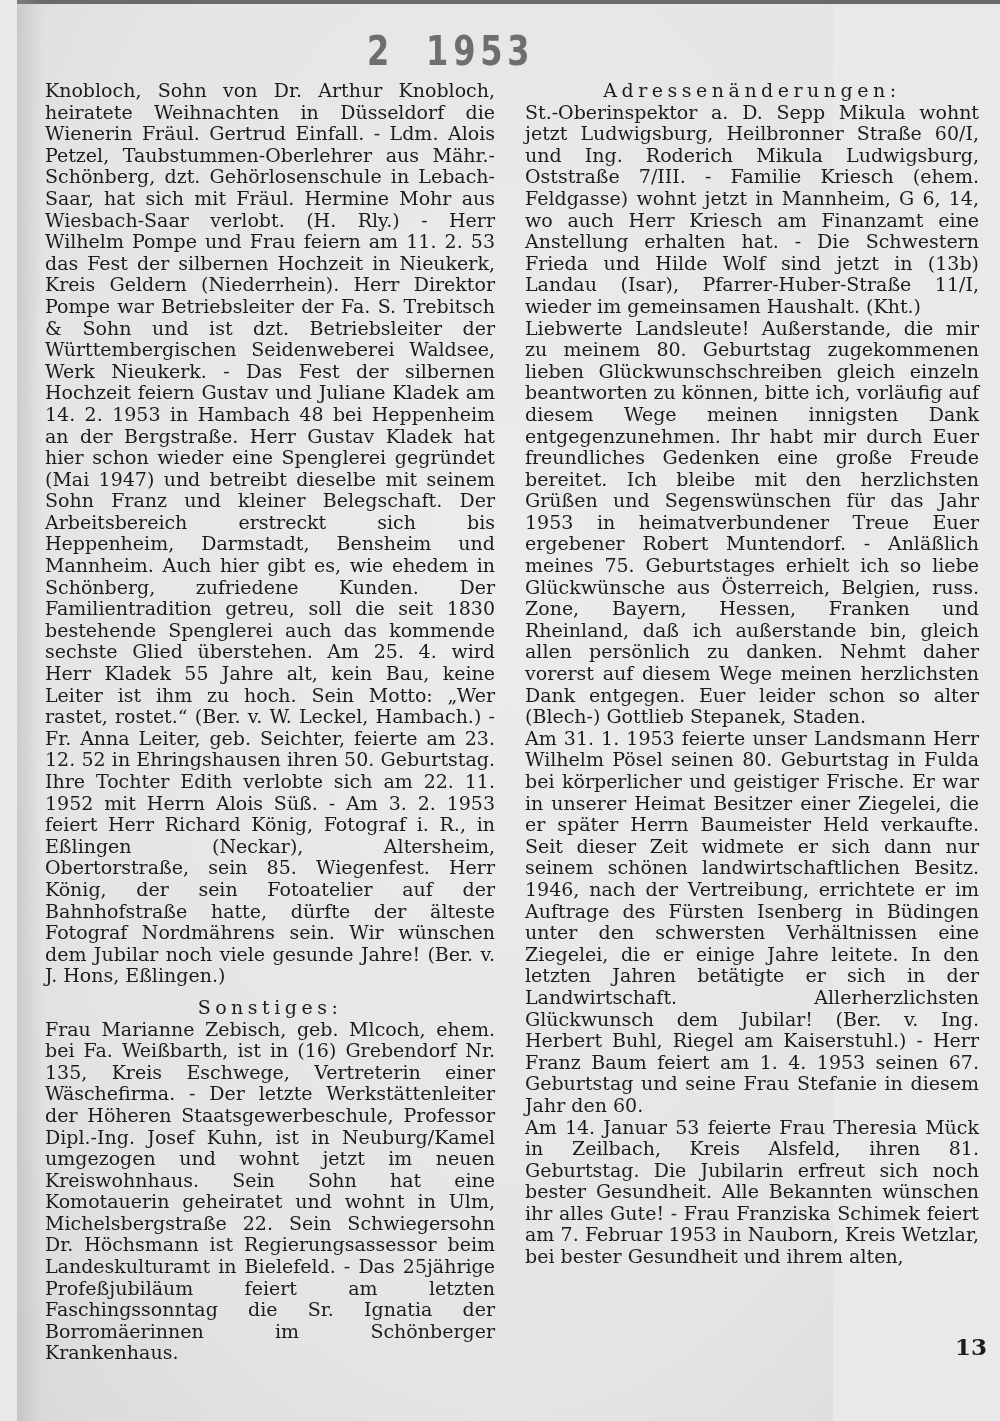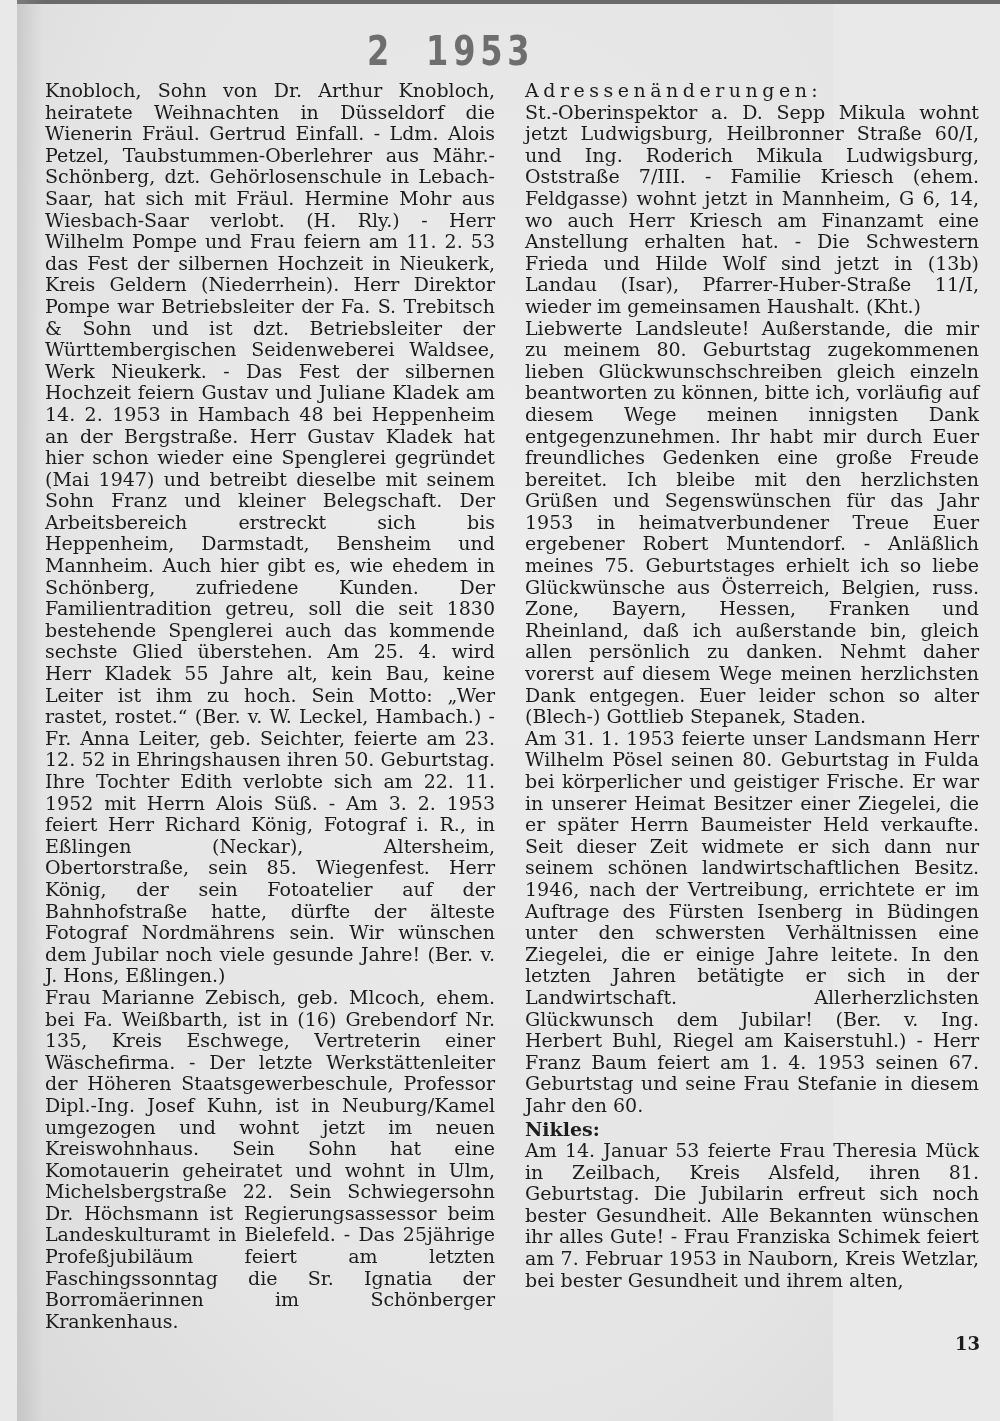--- a/index.html
+++ b/index.html
@@ -26,47 +26,47 @@
     }
     .stamp .year { margin-left: 40px; }
     .col {
       position: absolute; top: 80px;
       font-size: 19px; line-height: 21.6px;
       text-align: justify; hyphens: manual;
     }
     .col.left { left: 28px; width: 450px; }
     .col.right { left: 508px; width: 454px; }
     .col p { margin: 0; }
-    .spaced { letter-spacing: 4.5px; margin: 0 0 2px 0; text-align: left; }
+    .spaced { letter-spacing: 4.5px; margin: 0 0 2px 0; text-align: center; }
     .gap-top { margin-top: 10px !important; }
     .bold-head { font-weight: bold; text-align: left; margin-top: 8px !important; }
     .page-number {
       position: absolute; left: 938px; top: 1333px;
-      font-weight: bold; font-size: 18px;
+      font-weight: bold; font-size: 23px;
     }
   </style>
 </head>
 <body>
 
 <div class="page">
   <div class="top-edge"></div>
   <div class="left-shadow"></div>
 
   <div class="stamp">
     <span>2</span><span class="year">1953</span>
   </div>
 
   <div class="col left">
     <p>Knobloch, Sohn von Dr. Arthur Knobloch, heiratete Weihnachten in Düsseldorf die Wienerin Fräul. Gertrud Einfall. - Ldm. Alois Petzel, Taubstummen-Oberlehrer aus Mähr.-Schönberg, dzt. Gehörlosenschule in Lebach-Saar, hat sich mit Fräul. Hermine Mohr aus Wiesbach-Saar verlobt. (H. Rly.) - Herr Wilhelm Pompe und Frau feiern am 11. 2. 53 das Fest der silbernen Hochzeit in Nieukerk, Kreis Geldern (Niederrhein). Herr Direktor Pompe war Betriebsleiter der Fa. S. Trebitsch &amp; Sohn und ist dzt. Betriebsleiter der Württembergischen Seidenweberei Waldsee, Werk Nieukerk. - Das Fest der silbernen Hochzeit feiern Gustav und Juliane Kladek am 14. 2. 1953 in Hambach 48 bei Heppenheim an der Bergstraße. Herr Gustav Kladek hat hier schon wieder eine Spenglerei gegründet (Mai 1947) und betreibt dieselbe mit seinem Sohn Franz und kleiner Belegschaft. Der Arbeitsbereich erstreckt sich bis Heppenheim, Darmstadt, Bensheim und Mannheim. Auch hier gibt es, wie ehedem in Schönberg, zufriedene Kunden. Der Familientradition getreu, soll die seit 1830 bestehende Spenglerei auch das kommende sechste Glied überstehen. Am 25. 4. wird Herr Kladek 55 Jahre alt, kein Bau, keine Leiter ist ihm zu hoch. Sein Motto: „Wer rastet, rostet.“ (Ber. v. W. Leckel, Hambach.) - Fr. Anna Leiter, geb. Seichter, feierte am 23. 12. 52 in Ehringshausen ihren 50. Geburtstag. Ihre Tochter Edith verlobte sich am 22. 11. 1952 mit Herrn Alois Süß. - Am 3. 2. 1953 feiert Herr Richard König, Fotograf i. R., in Eßlingen (Neckar), Altersheim, Obertorstraße, sein 85. Wiegenfest. Herr König, der sein Fotoatelier auf der Bahnhofstraße hatte, dürfte der älteste Fotograf Nordmährens sein. Wir wünschen dem Jubilar noch viele gesunde Jahre! (Ber. v. J. Hons, Eßlingen.)</p>
+    <p class="spaced gap-top">Sonstiges:</p>
     <p>Frau Marianne Zebisch, geb. Mlcoch, ehem. bei Fa. Weißbarth, ist in (16) Grebendorf Nr. 135, Kreis Eschwege, Vertreterin einer Wäschefirma. - Der letzte Werkstättenleiter der Höheren Staatsgewerbeschule, Professor Dipl.-Ing. Josef Kuhn, ist in Neuburg/Kamel umgezogen und wohnt jetzt im neuen Kreiswohnhaus. Sein Sohn hat eine Komotauerin geheiratet und wohnt in Ulm, Michelsbergstraße 22. Sein Schwiegersohn Dr. Höchsmann ist Regierungsassessor beim Landeskulturamt in Bielefeld. - Das 25jährige Profeßjubiläum feiert am letzten Faschingssonntag die Sr. Ignatia der Borromäerinnen im Schönberger Krankenhaus.</p>
   </div>
 
   <div class="col right">
     <p class="spaced">Adressenänderungen:</p>
     <p>St.-Oberinspektor a. D. Sepp Mikula wohnt jetzt Ludwigsburg, Heilbronner Straße 60/I, und Ing. Roderich Mikula Ludwigsburg, Oststraße 7/III. - Familie Kriesch (ehem. Feldgasse) wohnt jetzt in Mannheim, G 6, 14, wo auch Herr Kriesch am Finanzamt eine Anstellung erhalten hat. - Die Schwestern Frieda und Hilde Wolf sind jetzt in (13b) Landau (Isar), Pfarrer-Huber-Straße 11/I, wieder im gemeinsamen Haushalt. (Kht.)</p>
     <p>Liebwerte Landsleute! Außerstande, die mir zu meinem 80. Geburtstag zugekommenen lieben Glückwunschschreiben gleich einzeln beantworten zu können, bitte ich, vorläufig auf diesem Wege meinen innigsten Dank entgegenzunehmen. Ihr habt mir durch Euer freundliches Gedenken eine große Freude bereitet. Ich bleibe mit den herzlichsten Grüßen und Segenswünschen für das Jahr 1953 in heimatverbundener Treue Euer ergebener Robert Muntendorf. - Anläßlich meines 75. Geburtstages erhielt ich so liebe Glückwünsche aus Österreich, Belgien, russ. Zone, Bayern, Hessen, Franken und Rheinland, daß ich außerstande bin, gleich allen persönlich zu danken. Nehmt daher vorerst auf diesem Wege meinen herzlichsten Dank entgegen. Euer leider schon so alter (Blech-) Gottlieb Stepanek, Staden.</p>
     <p>Am 31. 1. 1953 feierte unser Landsmann Herr Wilhelm Pösel seinen 80. Geburtstag in Fulda bei körperlicher und geistiger Frische. Er war in unserer Heimat Besitzer einer Ziegelei, die er später Herrn Baumeister Held verkaufte. Seit dieser Zeit widmete er sich dann nur seinem schönen landwirtschaftlichen Besitz. 1946, nach der Vertreibung, errichtete er im Auftrage des Fürsten Isenberg in Büdingen unter den schwersten Verhältnissen eine Ziegelei, die er einige Jahre leitete. In den letzten Jahren betätigte er sich in der Landwirtschaft. Allerherzlichsten Glückwunsch dem Jubilar! (Ber. v. Ing. Herbert Buhl, Riegel am Kaiserstuhl.) - Herr Franz Baum feiert am 1. 4. 1953 seinen 67. Geburtstag und seine Frau Stefanie in diesem Jahr den 60.</p>
-    <p class="bold-head" style="margin-top:2px !important">Nikles:</p>
     <p>Am 14. Januar 53 feierte Frau Theresia Mück in Zeilbach, Kreis Alsfeld, ihren 81. Geburtstag. Die Jubilarin erfreut sich noch bester Gesundheit. Alle Bekannten wünschen ihr alles Gute! - Frau Franziska Schimek feiert am 7. Februar 1953 in Nauborn, Kreis Wetzlar, bei bester Gesundheit und ihrem alten,</p>
   </div>
 
   <div class="page-number">13</div>
 </div>
 
 </body></html>

